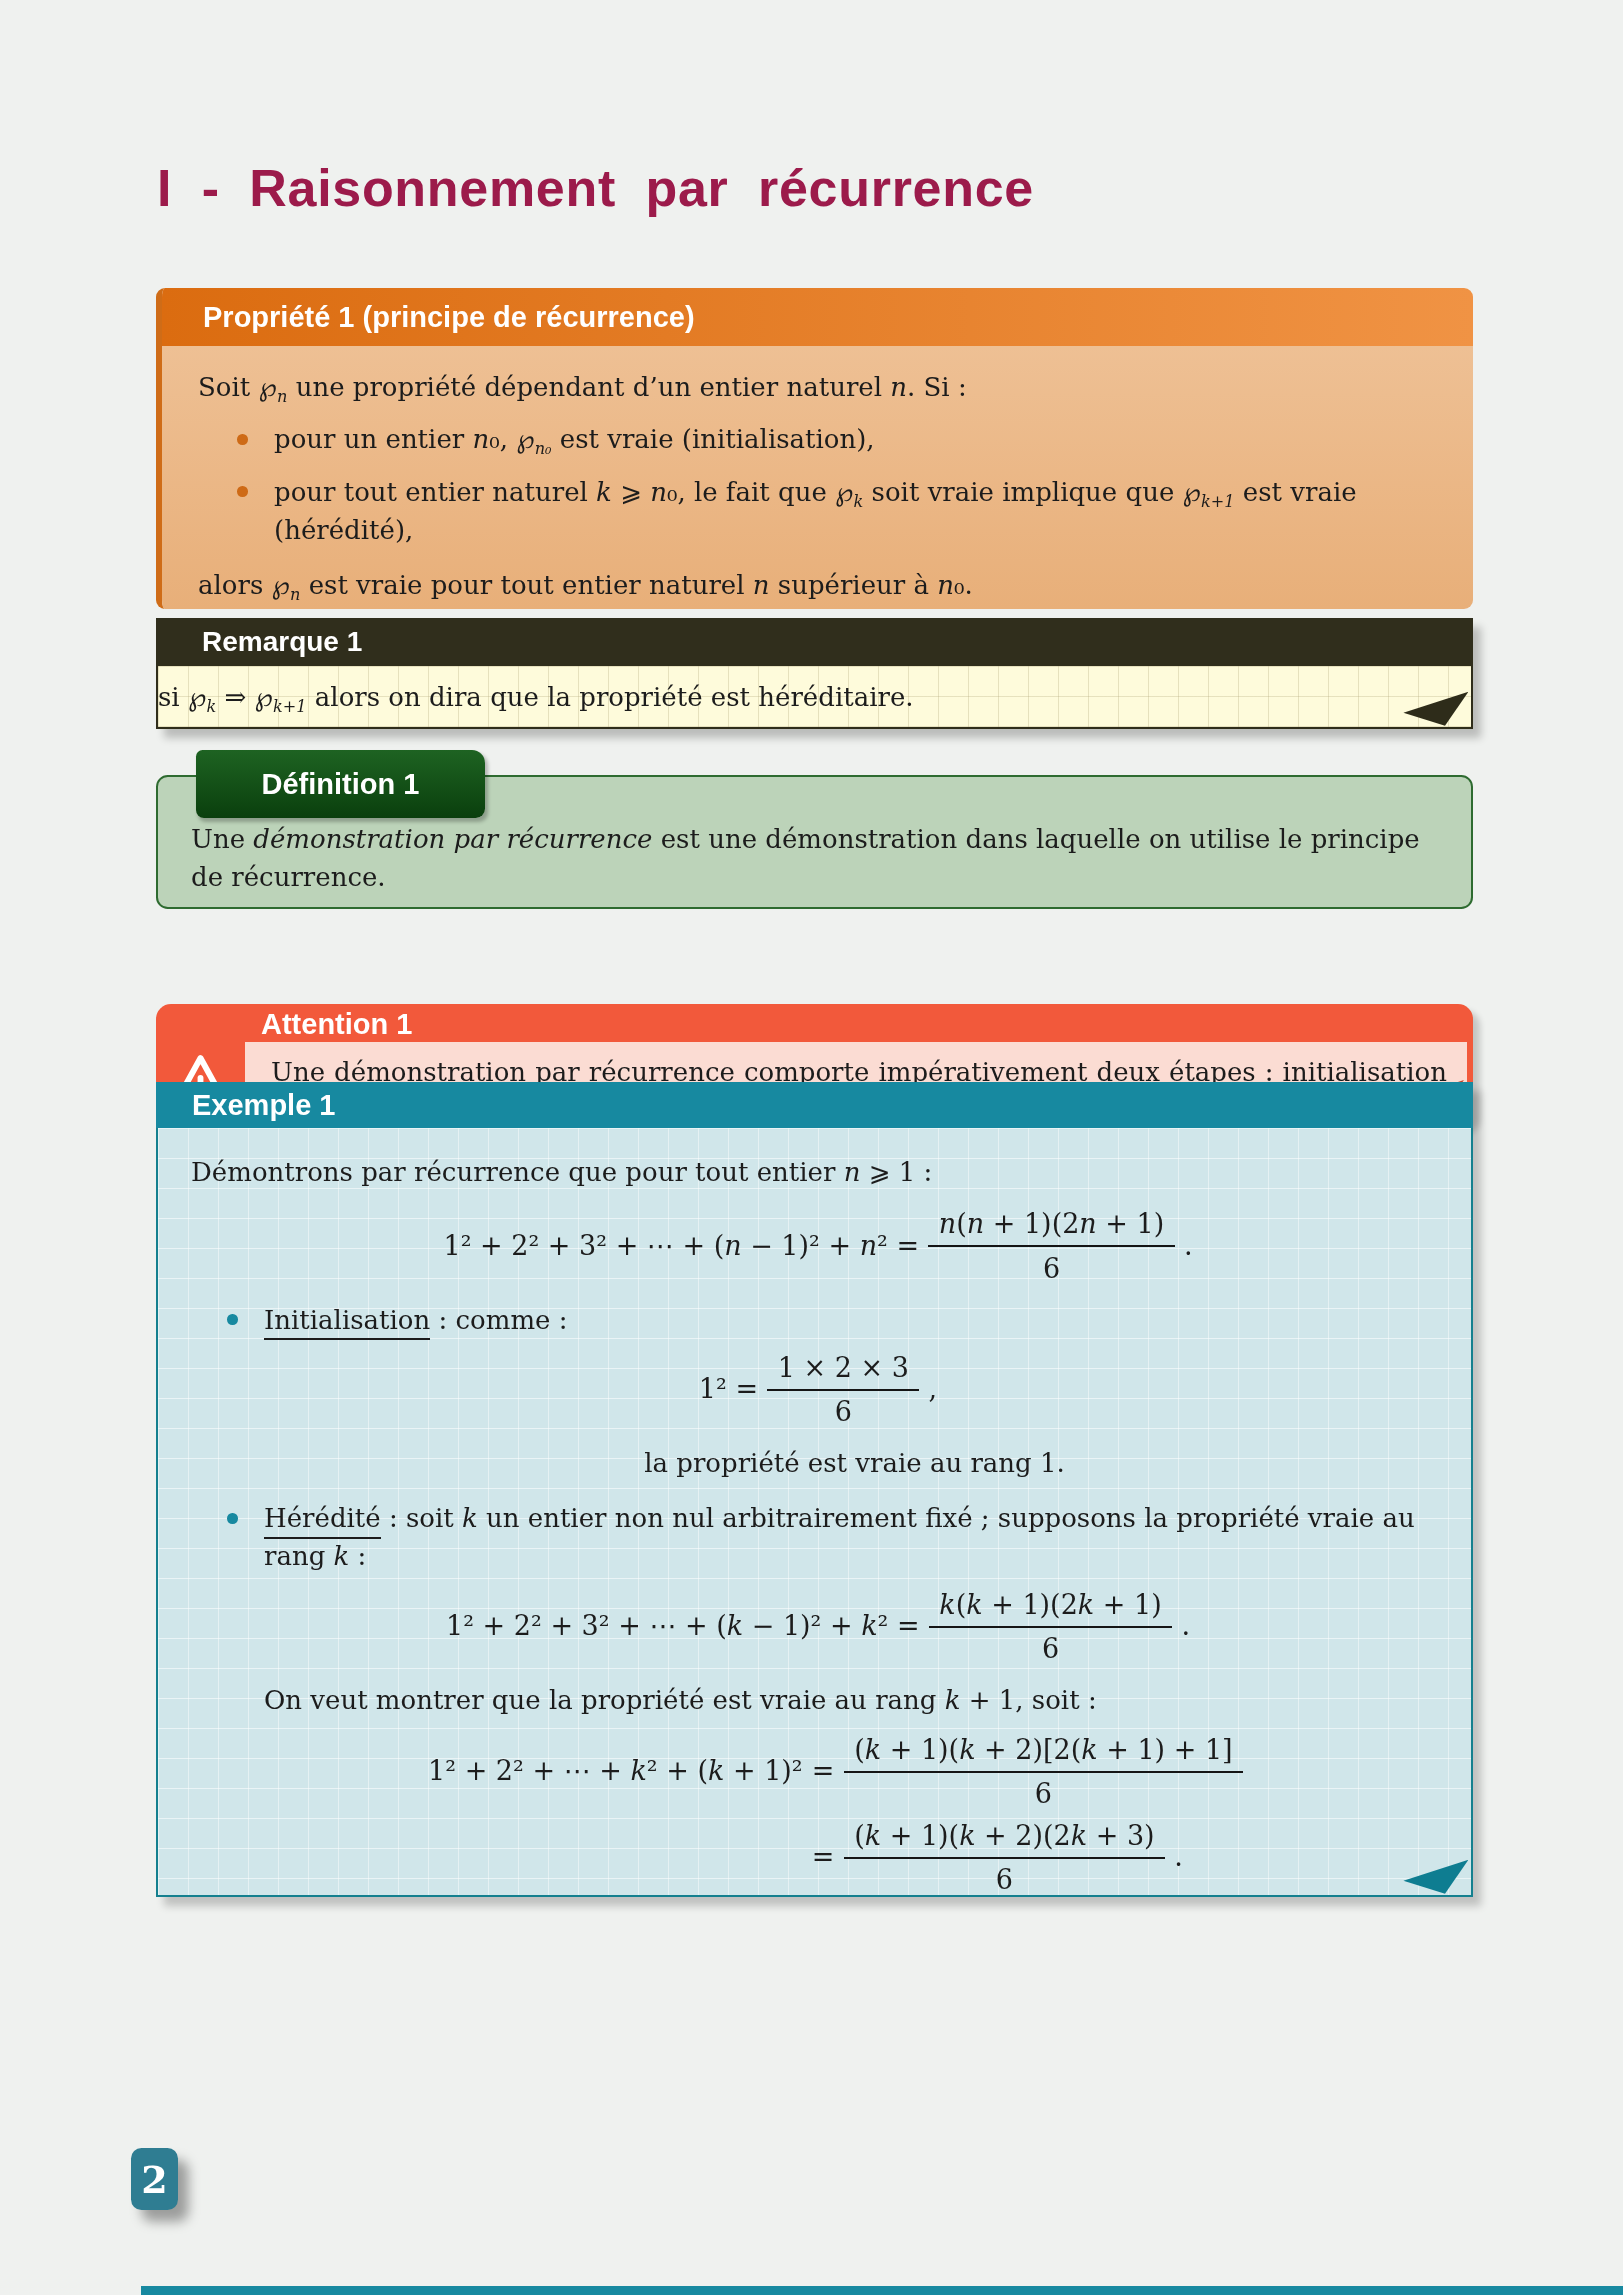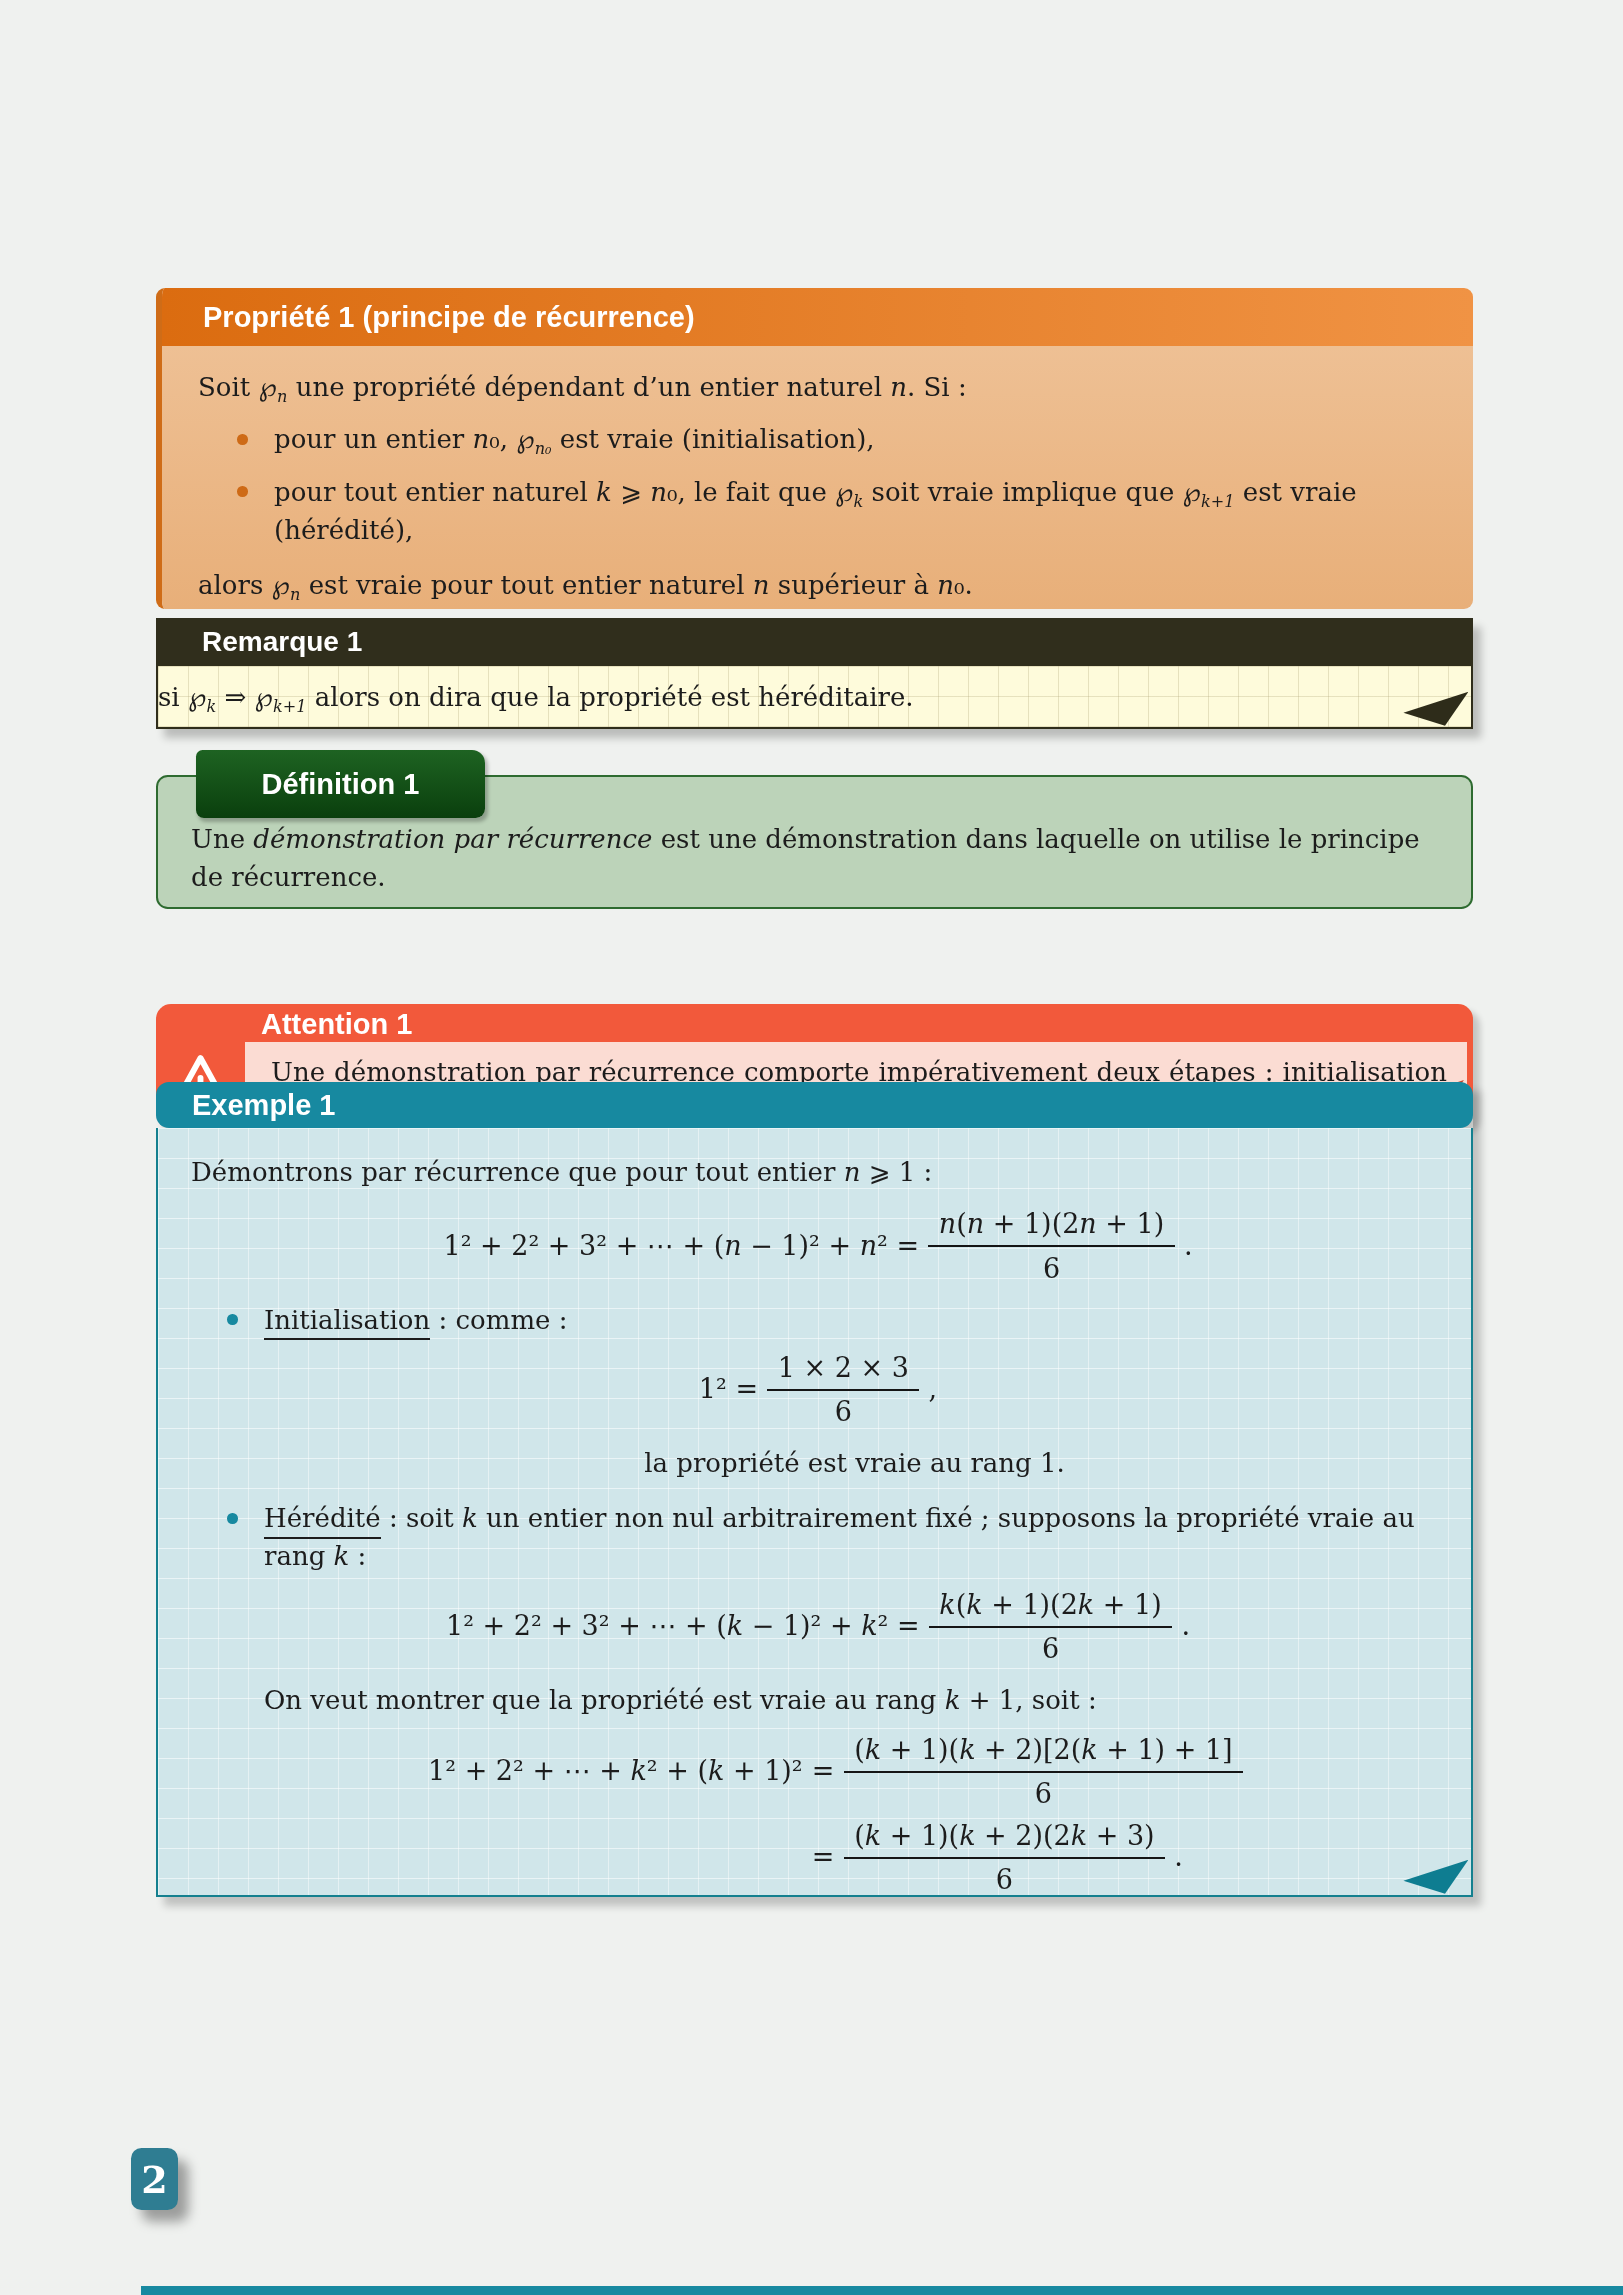--- a/index.html
+++ b/index.html
@@ -54,21 +54,21 @@
         box-shadow:6.5px 7.9px 6.5px rgba(0,0,0,0.18);margin-top:24px;}
   .att-header{position:absolute;left:105px;top:3.9px;color:#fff;
         font-family:"Liberation Sans","DejaVu Sans",sans-serif;font-weight:bold;font-size:29px;}
   .att-pink{position:absolute;left:89px;top:38px;right:6.5px;bottom:6.5px;background:#FBDCD3;}
   .att-text{margin:9.2px 19.6px 0 26px;font-size:26px;line-height:42px;text-align:justify;}
   .att-icon{position:absolute;left:11.8px;top:50px;width:65px;height:60px;}
   .att-fold{background:#C54429;right:2.6px;bottom:2.6px;width:69px;height:37px;}
   
   .exemple{top:1082px;box-shadow:7.9px 9.2px 7.9px rgba(0,0,0,0.20);}
   .ex-header{height:46px;line-height:46px;padding-left:36px;background:#1789A0;color:#fff;
-        font-family:"Liberation Sans","DejaVu Sans",sans-serif;font-weight:bold;font-size:29px;border-radius:13px;}
+        font-family:"Liberation Sans","DejaVu Sans",sans-serif;font-weight:bold;font-size:29px;}
   .ex-body{position:relative;height:769px;box-sizing:border-box;padding:25px 26px 0 33px;
         background-color:#D0E6EA;
         background-image:linear-gradient(rgba(255,255,255,0.55) 1.3px,transparent 1.3px),
                          linear-gradient(90deg,rgba(255,255,255,0.45) 1.3px,transparent 1.3px);
         background-size:30px 30px;
         border:2px solid #14808F;border-top:none;}
   .ex-body .bullet{margin-left:36px;}
   .u-label{border-bottom:2px solid #1C1C1C;padding-bottom:3.3px;}
   .ex-fold{background:#0E7D91;right:2.6px;bottom:1.3px;}
   
@@ -87,20 +87,21 @@
   .badge{position:absolute;left:131px;top:2148px;width:47px;height:62px;background:#2F7D92;
         border-radius:10.5px;display:flex;align-items:center;justify-content:center;
         color:#fff;font-size:38px;font-weight:bold;box-shadow:10.5px 11.8px 11.8px rgba(0,0,0,0.35);}
   .bottom-bar{position:absolute;left:141px;right:0;bottom:0;height:9.2px;background:#1789A0;}
 </style>
 </head>
 <body>
 
 <div class="page">
 
+  <h1 class="title">I - Raisonnement par récurrence</h1>
 
   <section class="box propriete">
     <div class="prop-header">
       <span>Propriété 1 (principe de récurrence)</span>
     </div>
     <div class="prop-body">
       <p class="line">Soit <span class="scr">℘</span><sub class="msub"><i>n</i></sub> une propriété dépendant d’un entier naturel <i>n</i>. Si :</p>
       <div class="bullet">
         <span class="dot orange"></span>
         <p class="line">pour un entier <i>n</i>₀, <span class="scr">℘</span><sub class="msub"><i>n₀</i></sub> est vraie (initialisation),</p>

